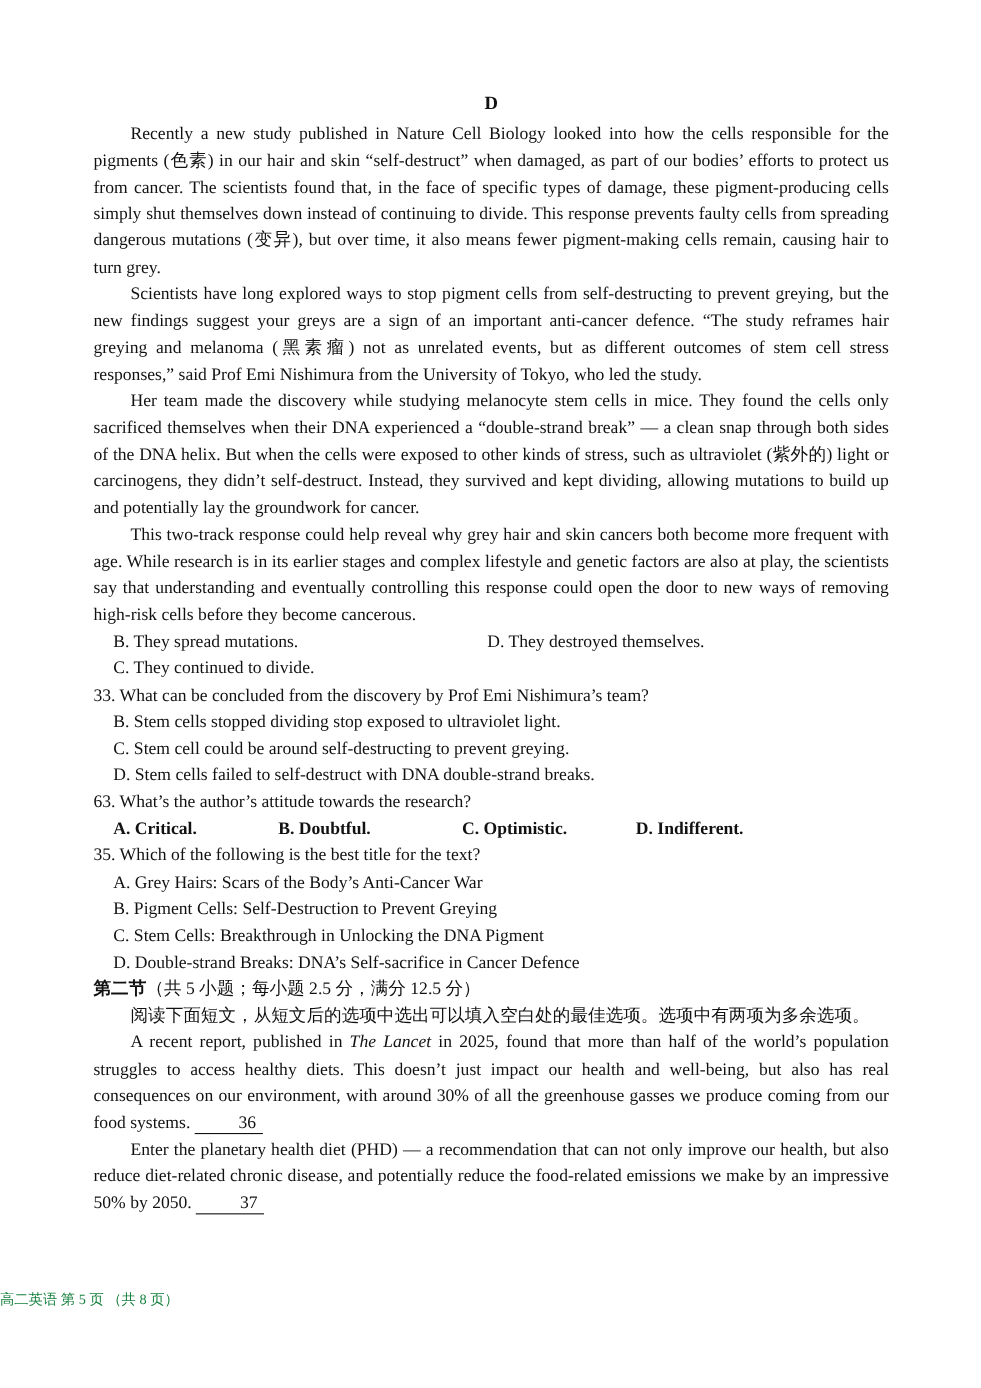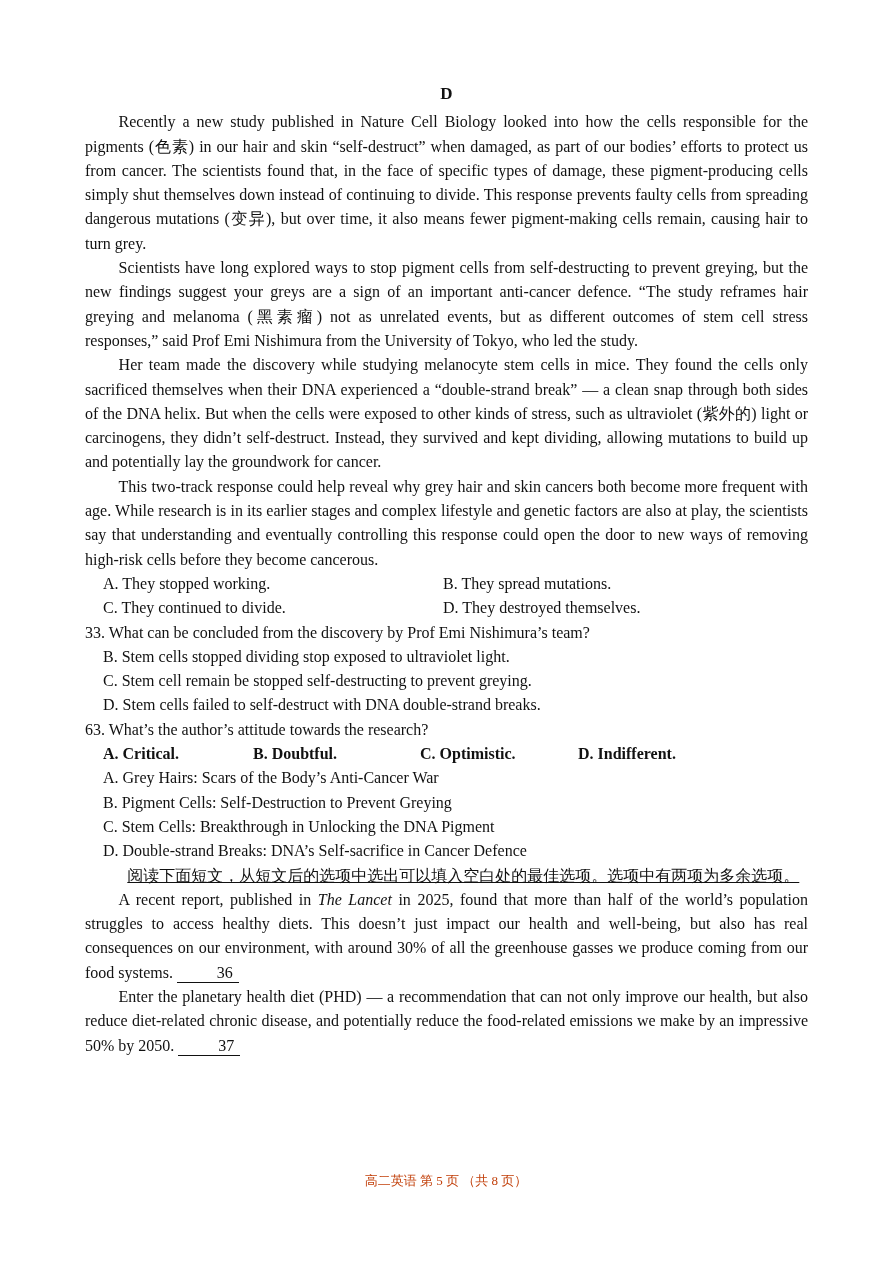--- a/index.html
+++ b/index.html
@@ -63,94 +63,93 @@
   .cn-heading {
     margin: 0;
     text-indent: 0;
   }
   .cn-heading .bold {
     font-weight: bold;
   }
   .cn-instruction {
     margin: 0;
     text-indent: 2.1em;
-    text-align: center;
-    text-decoration: underline;
+    text-align: left;
   }
   .italic {
     font-style: italic;
   }
   .blank {
     display: inline-block;
     min-width: 62px;
     text-align: center;
     border-bottom: 1.2px solid #111111;
     line-height: 18px;
     margin: 0 0;
   }
   .footer {
     position: absolute;
     left: 0;
     right: 0;
     top: 1172px;
-    text-align: center;
     font-size: 13px;
-    color: #c2410c;
+    color: #15803d;
   }
 </style>
 </head>
 <body>
 
 <div class="page">
   <div class="content">
 
     <div class="section-label">D</div>
 
     <p class="para">Recently a new study published in Nature Cell Biology looked into how the cells responsible for the pigments (色素) in our hair and skin “self-destruct” when damaged, as part of our bodies’ efforts to protect us from cancer. The scientists found that, in the face of specific types of damage, these pigment-producing cells simply shut themselves down instead of continuing to divide. This response prevents faulty cells from spreading dangerous mutations (变异), but over time, it also means fewer pigment-making cells remain, causing hair to turn grey.</p>
     <p class="para">Scientists have long explored ways to stop pigment cells from self-destructing to prevent greying, but the new findings suggest your greys are a sign of an important anti-cancer defence. “The study reframes hair greying and melanoma (黑素瘤) not as unrelated events, but as different outcomes of stem cell stress responses,” said Prof Emi Nishimura from the University of Tokyo, who led the study.</p>
     <p class="para">Her team made the discovery while studying melanocyte stem cells in mice. They found the cells only sacrificed themselves when their DNA experienced a “double-strand break” — a clean snap through both sides of the DNA helix. But when the cells were exposed to other kinds of stress, such as ultraviolet (紫外的) light or carcinogens, they didn’t self-destruct. Instead, they survived and kept dividing, allowing mutations to build up and potentially lay the groundwork for cancer.</p>
     <p class="para">This two-track response could help reveal why grey hair and skin cancers both become more frequent with age. While research is in its earlier stages and complex lifestyle and genetic factors are also at play, the scientists say that understanding and eventually controlling this response could open the door to new ways of removing high-risk cells before they become cancerous.</p>
 
     <div class="q">
       <div class="opts opt-grid-2">
-        <span class="opt">A. They stopped working.</span>
         <span class="opt">B. They spread mutations.</span>
+        <span class="opt">D. They destroyed themselves.</span>
         <span class="opt">C. They continued to divide.</span>
-        <span class="opt">D. They destroyed themselves.</span>
       </div>
     </div>
 
     <div class="q">
       <p class="stem">33. What can be concluded from the discovery by Prof Emi Nishimura’s team?</p>
       <div class="opts">
         <span class="opt opt-line">B. Stem cells stopped dividing stop exposed to ultraviolet light.</span>
-        <span class="opt opt-line">C. Stem cell remain be stopped self-destructing to prevent greying.</span>
+        <span class="opt opt-line">C. Stem cell could be around self-destructing to prevent greying.</span>
         <span class="opt opt-line">D. Stem cells failed to self-destruct with DNA double-strand breaks.</span>
       </div>
     </div>
 
     <div class="q">
       <p class="stem">63. What’s the author’s attitude towards the research?</p>
       <div class="opts opt-grid-4">
         <span class="opt">A. Critical.</span>
         <span class="opt">B. Doubtful.</span>
         <span class="opt">C. Optimistic.</span>
         <span class="opt">D. Indifferent.</span>
       </div>
     </div>
 
     <div class="q">
+      <p class="stem">35. Which of the following is the best title for the text?</p>
       <div class="opts">
         <span class="opt opt-line">A. Grey Hairs: Scars of the Body’s Anti-Cancer War</span>
         <span class="opt opt-line">B. Pigment Cells: Self-Destruction to Prevent Greying</span>
         <span class="opt opt-line">C. Stem Cells: Breakthrough in Unlocking the DNA Pigment</span>
         <span class="opt opt-line">D. Double-strand Breaks: DNA’s Self-sacrifice in Cancer Defence</span>
       </div>
     </div>
 
+    <p class="cn-heading"><span class="bold">第二节</span><span>（共 5 小题；每小题 2.5 分，满分 12.5 分）</span></p>
 
     <p class="cn-instruction">阅读下面短文，从短文后的选项中选出可以填入空白处的最佳选项。选项中有两项为多余选项。</p>
 
     <p class="para"><span>A recent report, published in </span><span class="italic">The Lancet</span><span> in 2025, found that more than half of the world’s population struggles to access healthy diets. This doesn’t just impact our health and well-being, but also has real consequences on our environment, with around 30% of all the greenhouse gasses we produce coming from our food systems. </span><span class="blank">36</span></p>
 
     <p class="para"><span>Enter the planetary health diet (PHD) — a recommendation that can not only improve our health, but also reduce diet-related chronic disease, and potentially reduce the food-related emissions we make by an impressive 50% by 2050. </span><span class="blank">37</span></p>
 
   </div>
 
   <div class="footer">高二英语  第 5 页 （共 8 页）</div>

